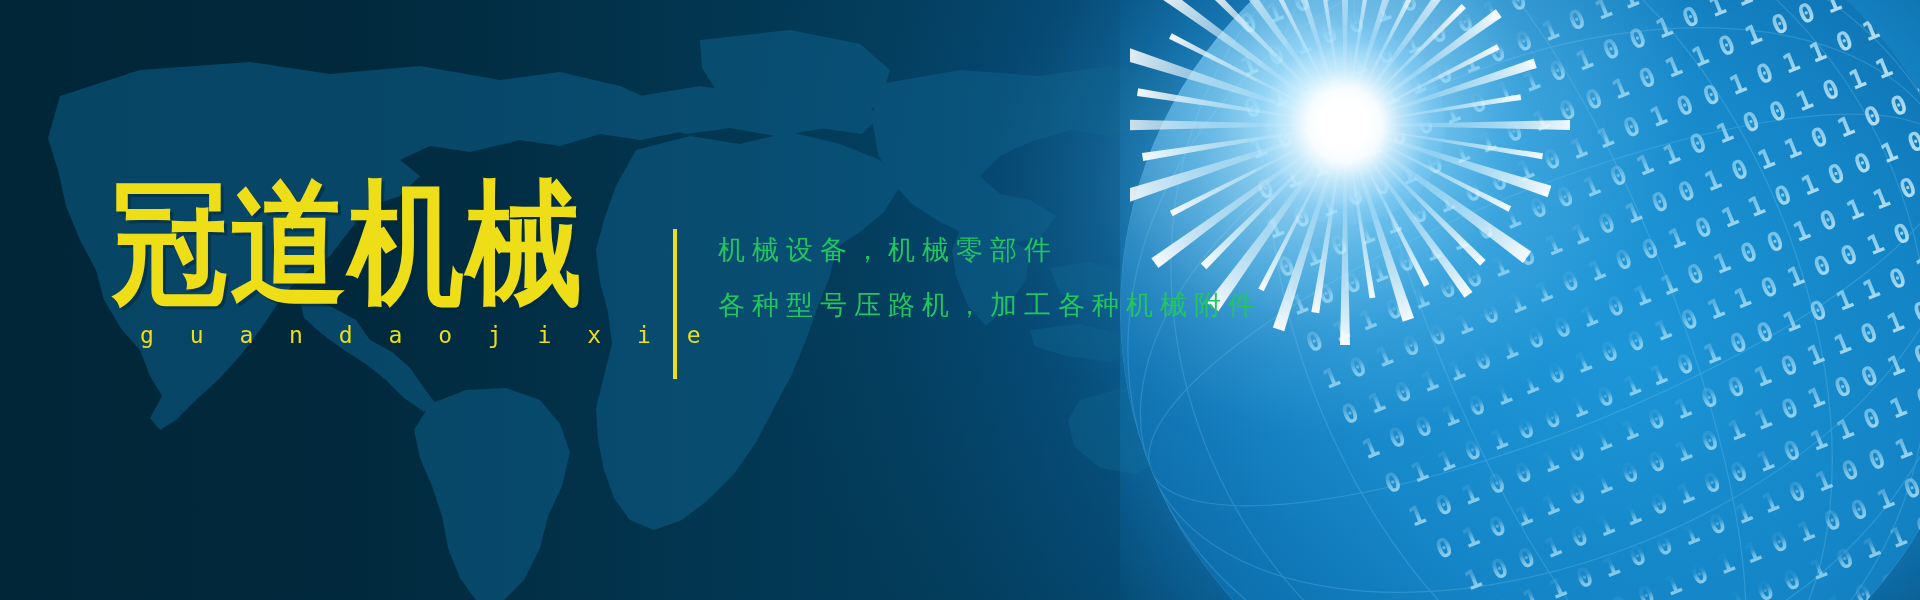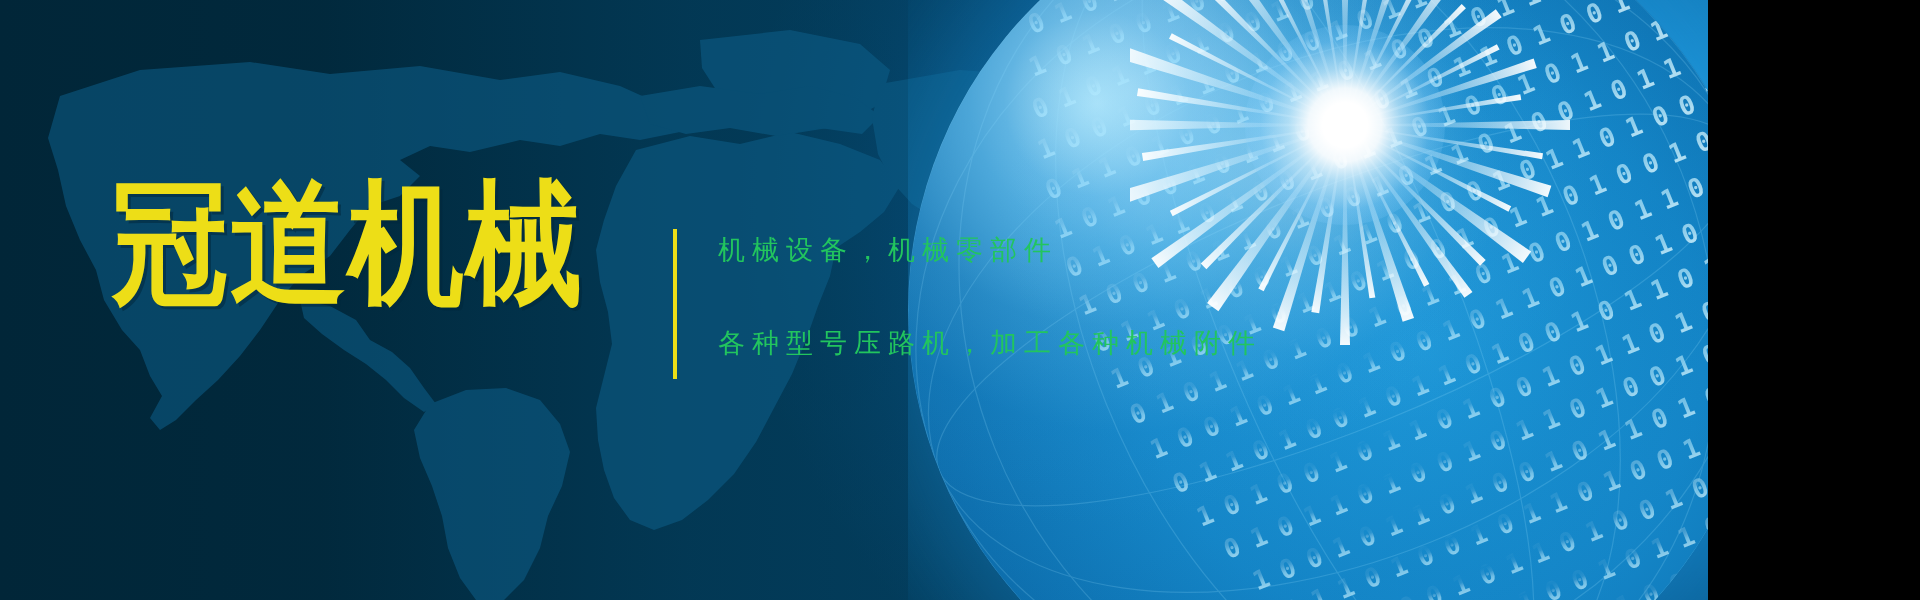--- a/index.html
+++ b/index.html
@@ -1,21 +1,21 @@
 <!DOCTYPE html>
 <html><head>
 <meta charset="utf-8">
 <title>Banner</title>
 <style>
   html,body{margin:0;padding:0;background:#000;}
   *{box-sizing:border-box;}
 
   .banner{
     position:relative;
-    width:1708px;
+    width:1920px;
     height:600px;
     overflow:hidden;
     background:#02374f;
     font-family:"Liberation Sans","DejaVu Sans",sans-serif;
   }
 
   
   .bg-base{
     position:absolute; inset:0;
     background:
@@ -126,21 +126,21 @@
     width:760px;
   }
   .tagline{
     font-family:"DejaVu Sans","Liberation Sans",sans-serif;
     font-size:27px;
     color:#22c55e;
     letter-spacing:7px;
     white-space:nowrap;
     line-height:1;
   }
-  .tagline + .tagline{margin-top:66px;}
+  .tagline + .tagline{margin-top:28px;}
 </style>
 </head>
 <body>
 
 <div class="banner">
 
   <div class="bg-base"></div>
   <div class="bg-darkleft"></div>
 
   <div class="worldmap">
@@ -383,20 +383,21 @@
           </g>
       </g>
     </svg>
   </div>
   <div class="burst-core"></div>
 
   <div class="content">
 
     <div class="logo-block">
       <div class="logo-cn">冠道机械</div>
+      <div class="logo-py">g u a n   d a o   j i   x i e</div>
     </div>
 
     <div class="divider"></div>
 
     <div class="taglines">
       <div class="tagline">机械设备，机械零部件</div>
       <div class="tagline">各种型号压路机，加工各种机械附件</div>
     </div>
 
   </div>

